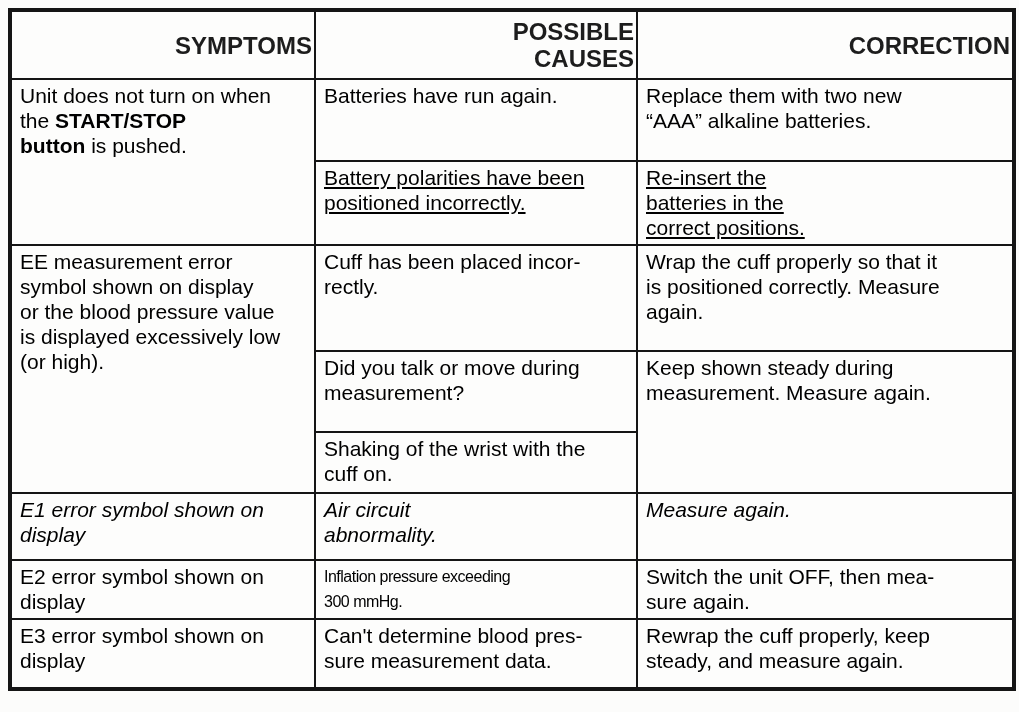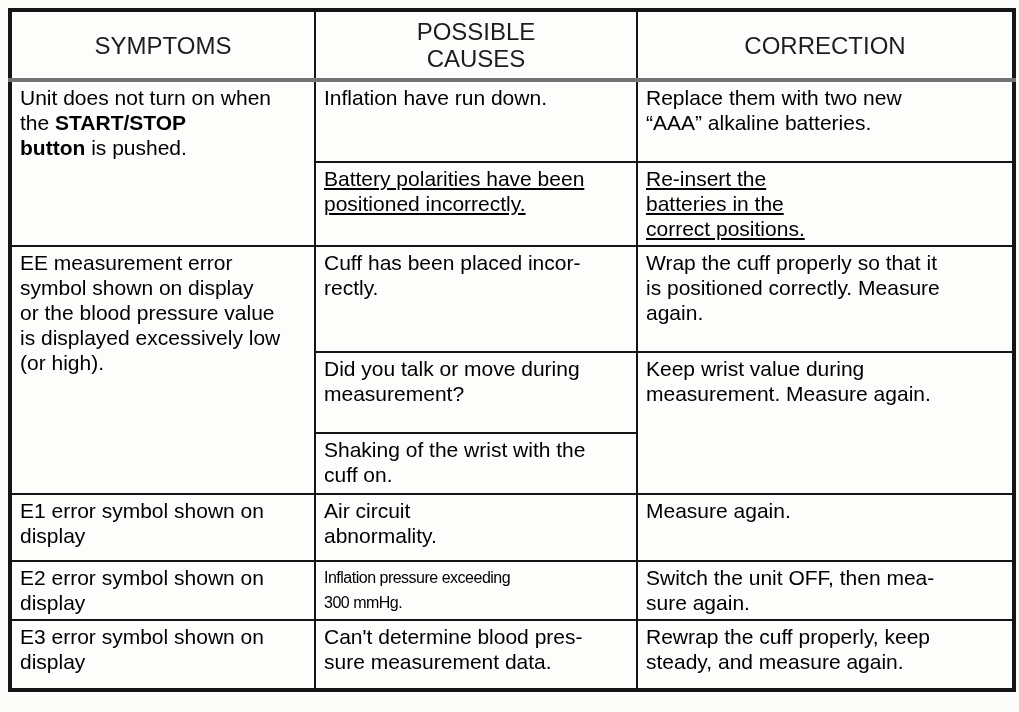--- a/index.html
+++ b/index.html
@@ -21,26 +21,26 @@
   }
   col.c-symptoms   { width: 305px; }
   col.c-causes     { width: 322px; }
   col.c-correction { width: 377px; }
 
   th, td {
     border: 2px solid #151515;
     color: #000000;
   }
   th {
-    border-bottom: 4px solid #737373;
+    border-bottom: 1px solid #737373;
     vertical-align: middle;
-    text-align: center;
+    text-align: right;
     font-size: 24px;
     line-height: 27px;
-    font-weight: normal;
+    font-weight: bold;
     color: #1d1d1d;
     padding: 4px 2px;
     white-space: pre-line;
     height: 58px;
   }
   td {
     vertical-align: top;
     text-align: left;
     font-size: 21px;
     line-height: 25px;
@@ -48,21 +48,21 @@
     white-space: pre-line;
   }
   .b { font-weight: bold; margin-top: 48px; }
   .condensed { font-size: 16px; letter-spacing: -0.5px; }
 
   tr.h-r1a { height: 82px; }
   tr.h-r1b { height: 80px; text-decoration: underline; }
   tr.h-r2a { height: 106px; }
   tr.h-r2b { height: 81px; }
   tr.h-r2c { height: 61px; }
-  tr.h-r3  { height: 67px; }
+  tr.h-r3  { height: 67px; font-style: italic; }
   tr.h-r4  { height: 52px; }
   tr.h-r5  { height: 70px; }
 </style>
 </head>
 <body>
 
 <table class="trouble">
   <colgroup>
     <col class="c-symptoms">
     <col class="c-causes">
@@ -74,21 +74,21 @@
       <th>POSSIBLE
 CAUSES</th>
       <th>CORRECTION</th>
     </tr>
   </thead>
   <tbody>
     <tr class="h-r1a">
       <td rowspan="2"><span>Unit does not turn on when
 the </span><span class="b">START/STOP</span><span>
 </span><span class="b">button</span><span> is pushed.</span></td>
-      <td>Inflation have run down.</td>
+      <td>Batteries have run again.</td>
       <td>Replace them with two new
 “AAA” alkaline batteries.</td>
     </tr>
     <tr class="h-r1b">
       <td>Battery polarities have been
 positioned incorrectly.</td>
       <td>Re-insert the
 batteries in the
 correct positions.</td>
     </tr>
@@ -100,21 +100,21 @@
 (or high).</td>
       <td>Cuff has been placed incor-
 rectly.</td>
       <td>Wrap the cuff properly so that it
 is positioned correctly. Measure
 again.</td>
     </tr>
     <tr class="h-r2b">
       <td>Did you talk or move during
 measurement?</td>
-      <td rowspan="2">Keep wrist value during
+      <td rowspan="2">Keep shown steady during
 measurement. Measure again.</td>
     </tr>
     <tr class="h-r2c">
       <td>Shaking of the wrist with the
 cuff on.</td>
     </tr>
     <tr class="h-r3">
       <td>E1 error symbol shown on
 display</td>
       <td>Air circuit

